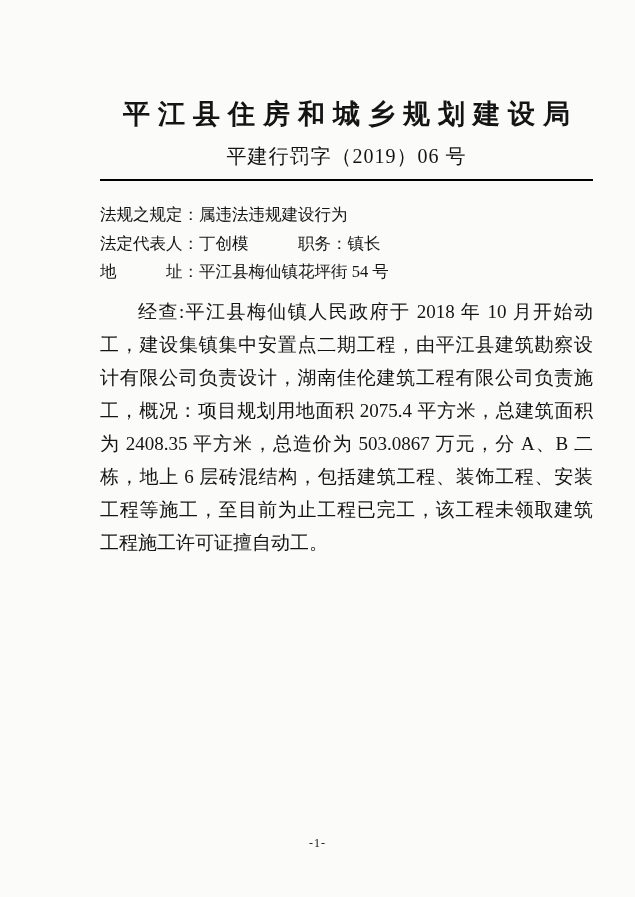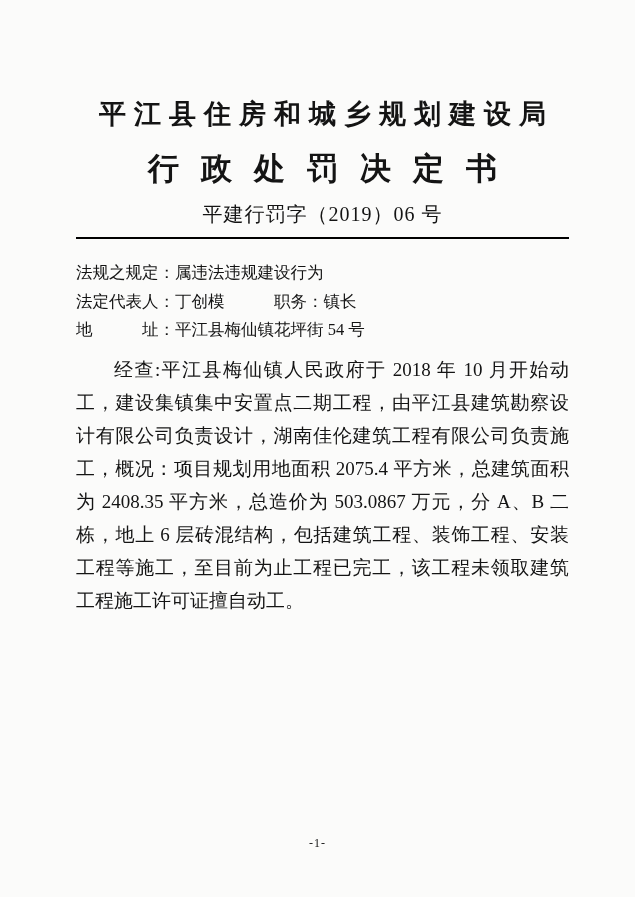--- a/index.html
+++ b/index.html
@@ -11,21 +11,21 @@
     height: 897px;
     background: #fbfbfa;
     color: #141414;
     font-family: "Liberation Serif", "DejaVu Serif", serif;
     position: relative;
     overflow: hidden;
   }
   .page {
     position: absolute;
     top: 0;
-    left: 76px;
+    left: 100px;
     width: 493px;
   }
   .title-line1 {
     margin-top: 96px;
     text-align: center;
     font-size: 27px;
     font-weight: bold;
     letter-spacing: 8px;
     white-space: nowrap;
     text-indent: 8px; 
@@ -79,21 +79,20 @@
     letter-spacing: 1px;
   }
 </style>
 </head>
 <body>
 
 <div class="page">
 
   <div class="title-line1">平江县住房和城乡规划建设局</div>
 
-  <div class="title-line2">行政处罚决定书</div>
 
   <div class="doc-number">平建行罚字（2019）06 号</div>
 
   <hr class="rule">
 
   <div class="fields">
     <div class="field-row"><span>法规之规定：</span><span>属违法违规建设行为</span></div>
     <div class="field-row"><span>法定代表人：</span><span>丁创模　　　职务：镇长</span></div>
     <div class="field-row"><span>地　　　址：</span><span>平江县梅仙镇花坪街 54 号</span></div>
   </div>

